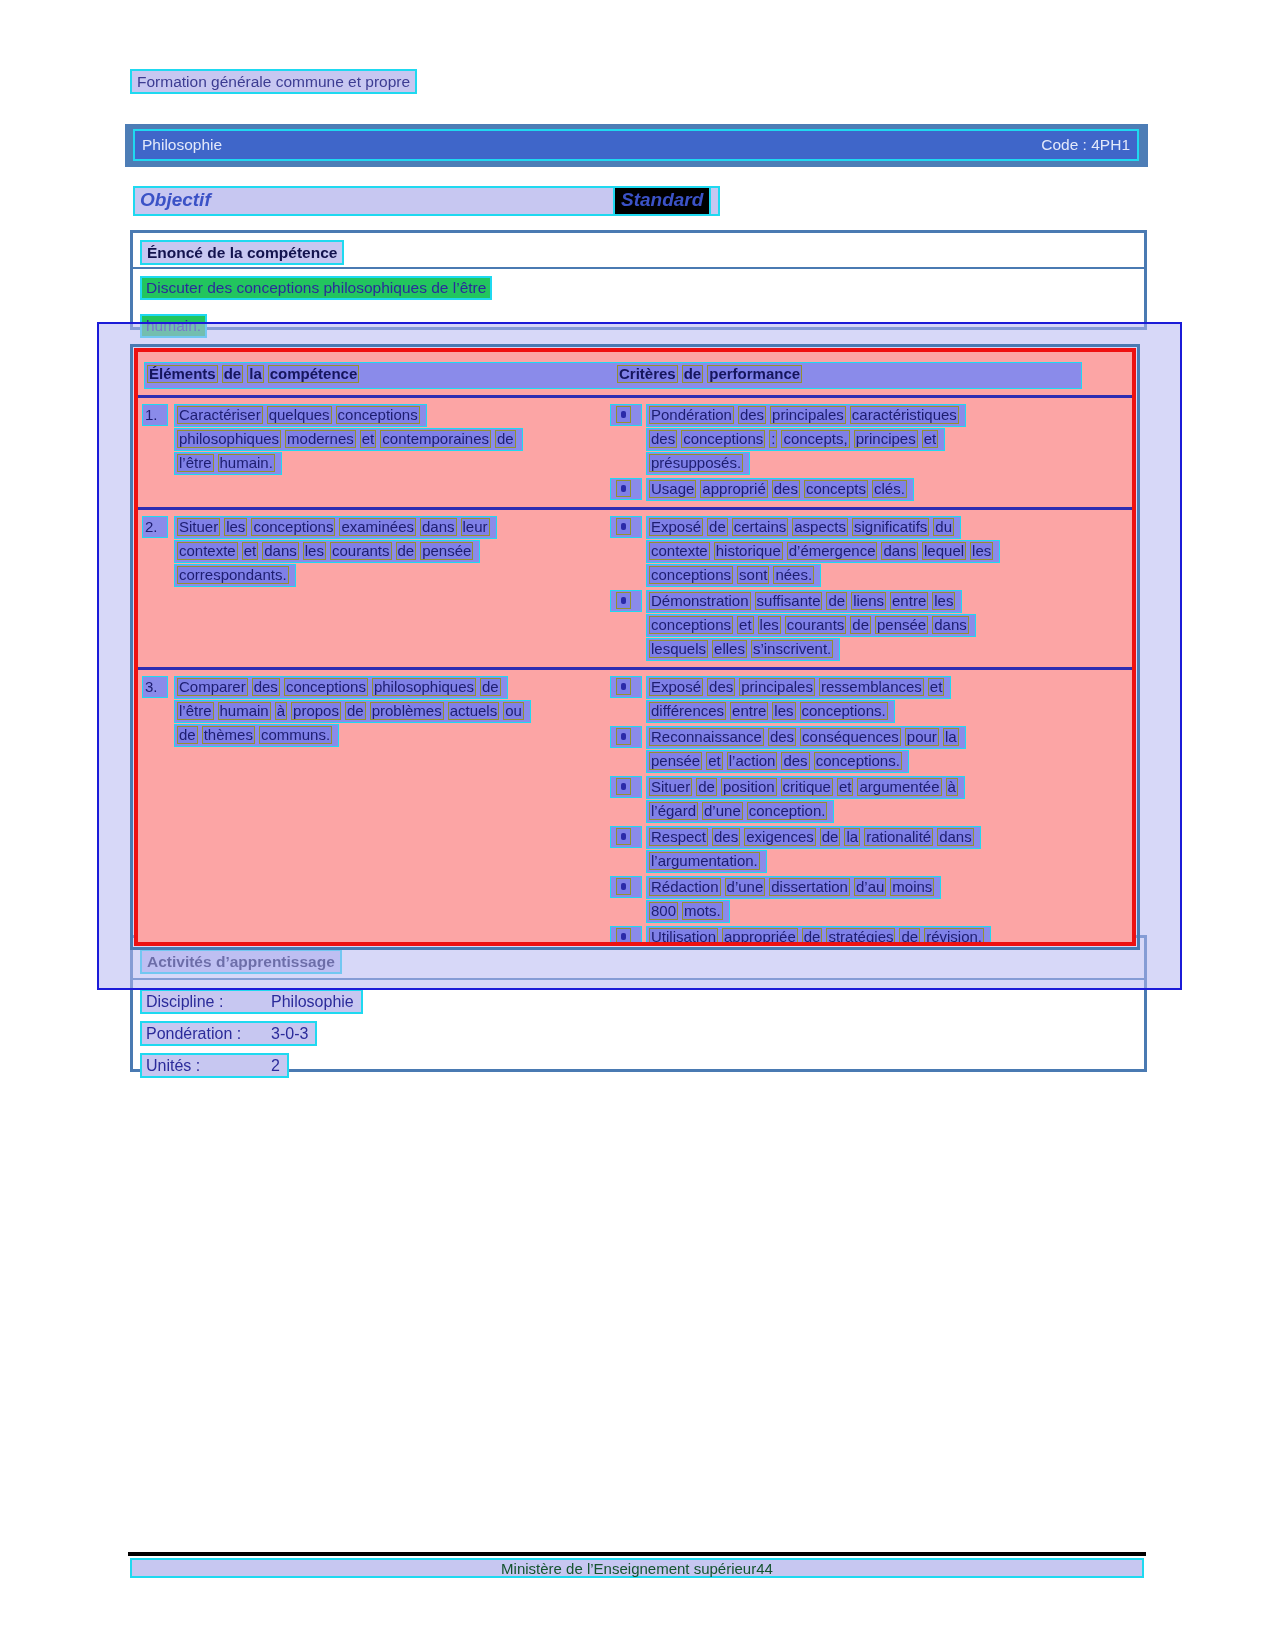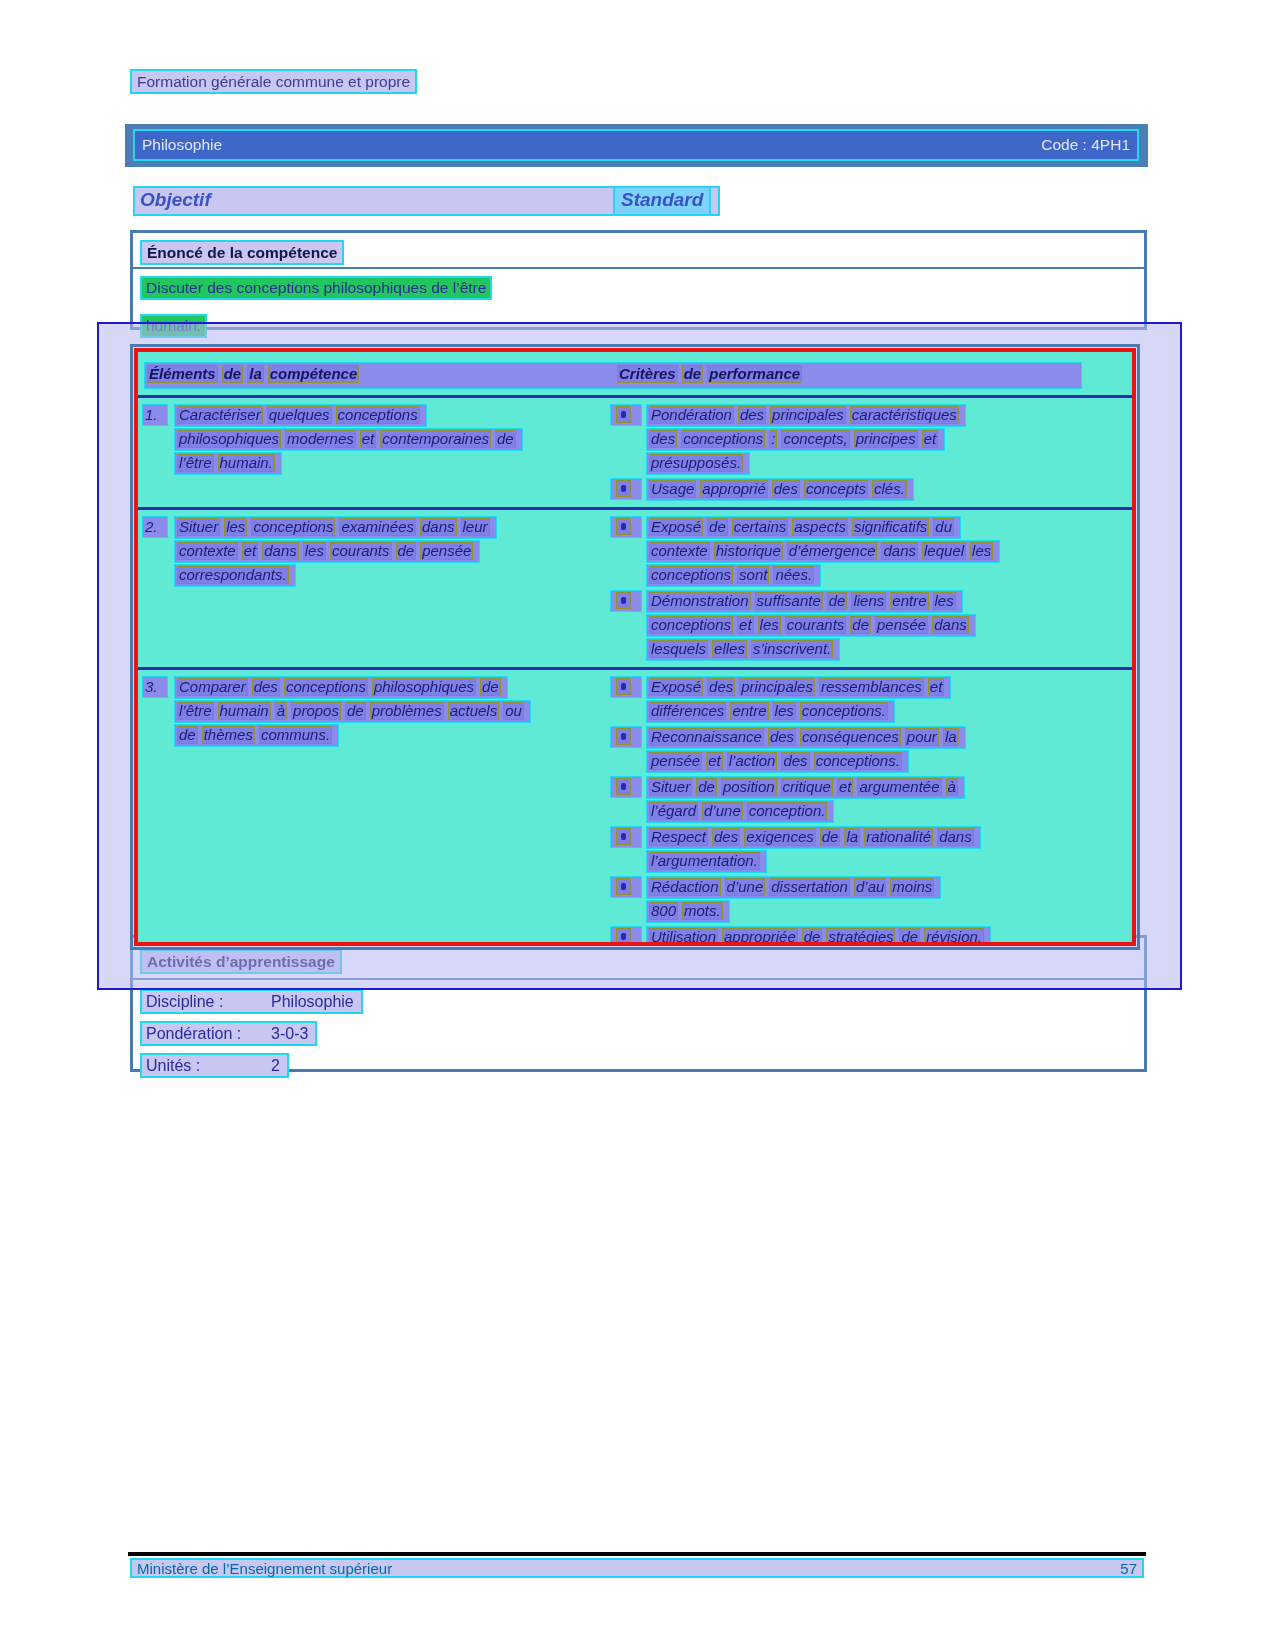--- a/index.html
+++ b/index.html
@@ -19,40 +19,40 @@
   #header-hl{position:absolute;left:8px;top:5px;right:9px;bottom:6px;border:2px solid #1fd9f0;
              background:#3f66c9;color:#e3e9fa;font-size:15.5px;display:flex;
              justify-content:space-between;align-items:center;padding:0 7px;}
 
   
   #objectif-row{position:absolute;left:133px;top:186px;width:583px;height:26px;
                 border:2px solid #1fd9f0;background:#c7c7f1;}
   #objectif-head{position:absolute;left:5px;top:1px;font-size:19px;font-weight:bold;
                  font-style:italic;color:#3b52c6;}
   #standard-box{position:absolute;left:478px;top:-2px;height:24px;border:2px solid #1fd9f0;
-                background:#7dd3fc;padding:1px 6px;font-size:19px;font-weight:bold;
+                background:#000000;padding:1px 6px;font-size:19px;font-weight:bold;
                 font-style:italic;color:#3b52c6;line-height:22px;}
 
   
   #enonce-box{position:absolute;left:130px;top:230px;width:1011px;height:94px;
               border:3px solid #4a7ab2;background:#ffffff;}
   #enonce-box .box-title-row{height:36px;border-bottom:2px solid #4a7ab2;padding:7px 0 0 7px;box-sizing:border-box;}
   #enonce-box .box-content{padding:7px 0 0 7px;}
   .doc-line{display:block;width:fit-content;border:2px solid #1fd9f0;background:#22c55e;
             color:#2b2b9a;padding:0 4px;font-size:15.5px;line-height:20px;margin-bottom:14px;white-space:nowrap;}
 
   
   #overlay{position:absolute;left:97px;top:322px;width:1081px;height:664px;
            border:2px solid #1b1bd8;background:rgba(182,184,243,0.55);z-index:2;pointer-events:none;}
 
   
   #table-box{position:absolute;left:130px;top:344px;width:1010px;height:606px;
              border:3px solid #4a7ab2;z-index:3;box-sizing:border-box;}
-  #red-box{position:absolute;inset:1px;border:4px solid #ee1111;background:#5eead4;
-           overflow:hidden;font-size:15px;color:#1d1d70;font-style:italic;}
+  #red-box{position:absolute;inset:1px;border:4px solid #ee1111;background:#fca5a5;
+           overflow:hidden;font-size:15px;color:#1d1d70;}
   #thead{height:43px;border-bottom:3px solid #2d2db2;position:relative;}
   #thead-line{position:absolute;left:6px;top:10px;width:936px;height:25px;
               border:1px solid #1fd9f0;background:#8a8bea;}
   #th1{position:absolute;left:2px;top:1px;white-space:nowrap;}
   #th2{position:absolute;left:472px;top:1px;white-space:nowrap;}
   #thead .w{font-weight:bold;color:#15155c;}
 
   .trow{display:flex;border-bottom:3px solid #2d2db2;padding:6px 0 3px;box-sizing:border-box;}
   .trow:nth-child(1){min-height:102px;}
   .trow:nth-child(2){min-height:145px;}
@@ -77,22 +77,22 @@
   #activites-box .box-title-row{height:42px;border-bottom:2px solid #4a7ab2;padding:11px 0 0 7px;box-sizing:border-box;}
   #activites-fields{padding:9px 0 0 7px;}
   .field{margin-bottom:7px;}
   .field-hl{display:inline-block;border:2px solid #1fd9f0;background:#c7c7f1;color:#2b2b9a;
             padding:1px 7px 1px 4px;font-size:16px;line-height:19px;white-space:nowrap;}
   .flabel{display:inline-block;width:125px;}
 
   
   #footer-rule{position:absolute;left:128px;top:1552px;width:1018px;height:4px;background:#000000;}
   #footer-bar{position:absolute;left:130px;top:1558px;width:1014px;height:20px;
-              border:2px solid #1fd9f0;background:#c7c7f1;display:flex;justify-content:space-between;
-              align-items:center;padding:0 5px;font-size:15px;color:#0369a1;box-sizing:border-box;}
+              border:2px solid #1fd9f0;background:#c7c7f1;display:flex;justify-content:center;
+              align-items:center;padding:0 5px;font-size:15px;color:#14532d;box-sizing:border-box;}
 </style>
 </head>
 <body>
 
 <div id="page">
 
   <div id="formation-label" class="hl">Formation générale commune et propre</div>
 
   <div id="header-bar">
     <div id="header-hl">
@@ -297,16 +297,16 @@
         <span class="field-hl">
           <span class="flabel">Unités :</span><span>2</span>
         </span>
       </div>
     </div>
   </div>
 
   <div id="footer-rule"></div>
   <div id="footer-bar">
     <span>Ministère de l’Enseignement supérieur</span>
-    <span>57</span>
+    <span>44</span>
   </div>
 
 </div>
 
 </body></html>

